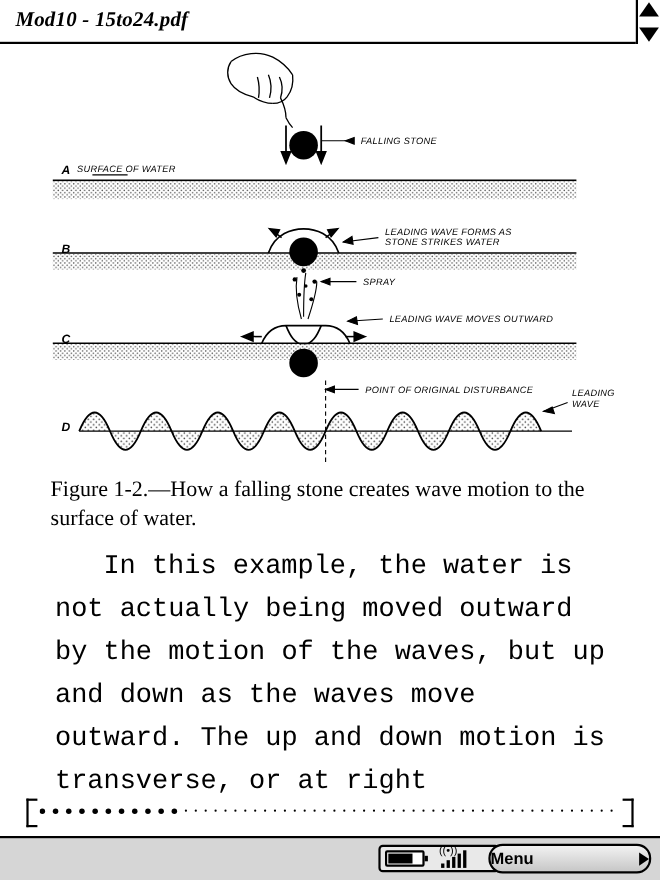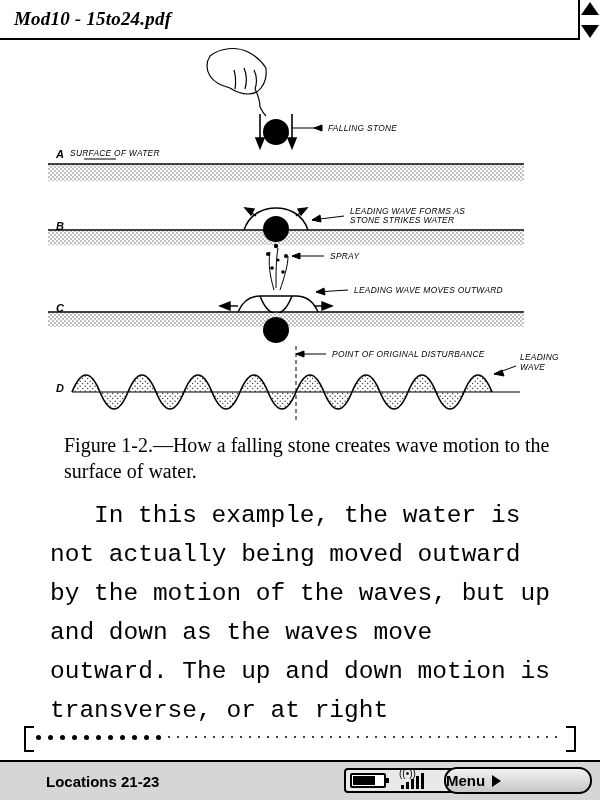--- a/index.html
+++ b/index.html
@@ -91,21 +91,21 @@
   .figure-wrap svg {
     display: block;
     width: 100%;
     height: 100%;
   }
   .caption {
     font-family: "Liberation Serif", serif;
     font-size: 20px;
     line-height: 26px;
     color: #000;
-    margin: 2px 0 0 40px;
+    margin: 2px 0 0 22px;
     width: 520px;
   }
   .bodytext {
     font-family: Liberation Mono, monospace;
     font-size: 24.5px;
     line-height: 39px;
     color: #000;
     margin: 12px 0 0 26px;
     width: 500px;
     text-indent: 44px;
@@ -231,21 +231,21 @@
     position: absolute;
     right: 8px;
     top: 5px;
     width: 148px;
     height: 27px;
     border: 2px solid #000;
     border-radius: 13px;
     background: linear-gradient(#f2f2f2, #c7c7c7);
     display: flex;
     align-items: center;
-    justify-content: flex-start;
+    justify-content: space-between;
     gap: 7px;
     box-sizing: border-box;
   }
   .menu-label {
     font-family: "Liberation Sans", sans-serif;
     font-weight: bold;
     font-size: 15px;
     color: #000;
   }
   .menu-caret {
@@ -467,21 +467,20 @@
         <span class="dot small"></span>
         <span class="dot small"></span>
         <span class="dot small"></span>
         <span class="dot small"></span>
 
       </div>
     </div>
   </div>
 
   <div class="footer">
-    <div class="locations">Locations 21-23</div>
 
     <div class="status-cluster">
       <div class="battery">
         <div class="fill"></div>
       </div>
       <div class="signal">
         <span class="wifi-arc">((•))</span>
         <span class="bar" style="height:4px"></span>
         <span class="bar" style="height:7px"></span>
         <span class="bar" style="height:10px"></span>

